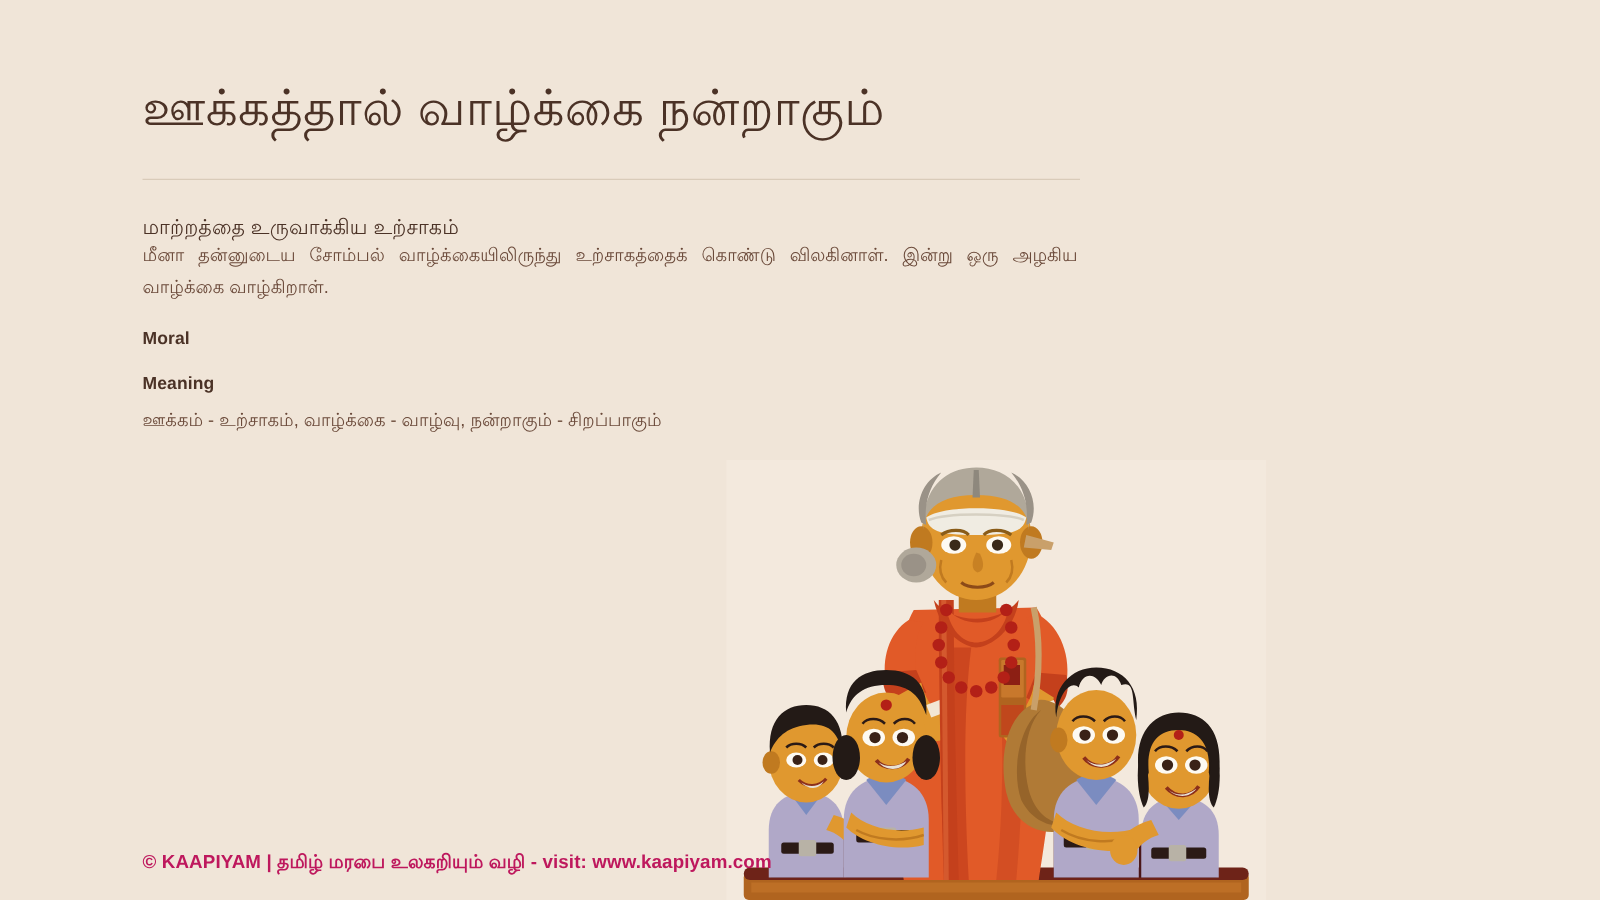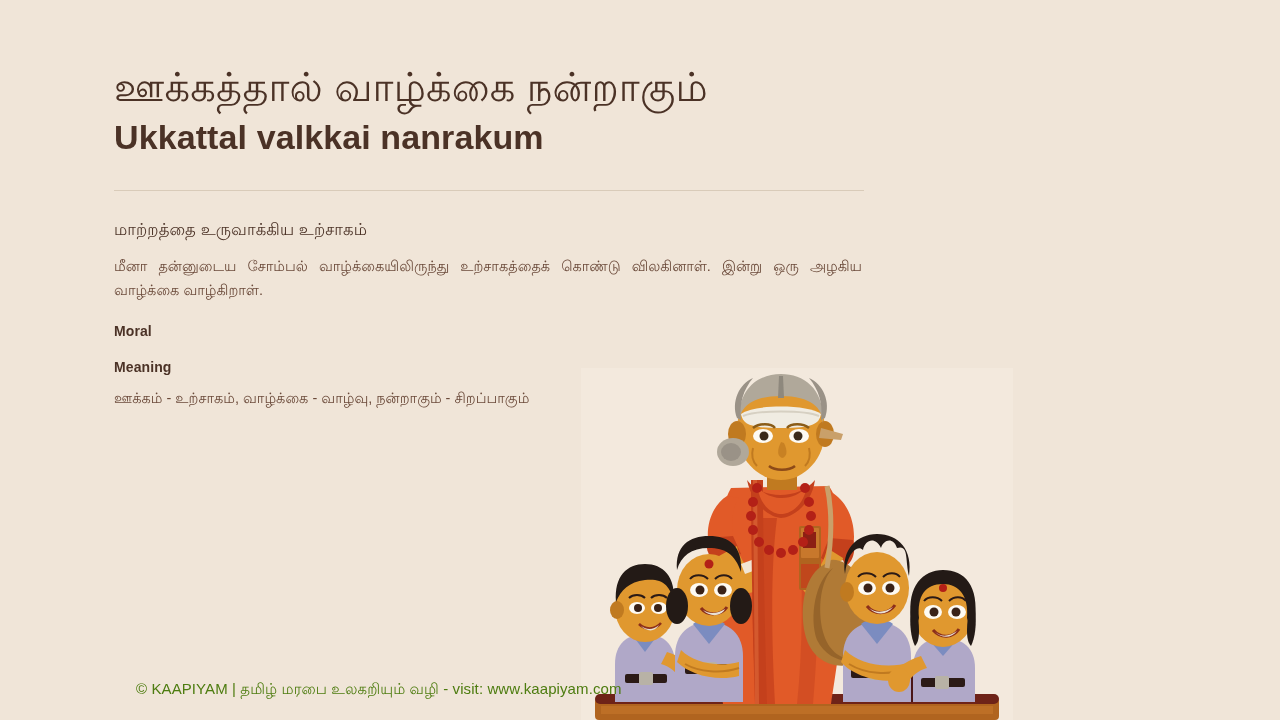--- a/index.html
+++ b/index.html
@@ -63,21 +63,20 @@
     font-weight: 400;
     color: #4b3226;
     margin-top: 29px;
     letter-spacing: 0.1px;
   }
 
   .story-body {
     font-size: 14.5px;
     line-height: 1.68;
     color: #6b4a3a;
-    margin-top: 13px;
     width: 748px;
     text-align: justify;
     text-justify: inter-word;
   }
 
   .block { margin-top: 20px; }
 
   .block-label {
     font-size: 14px;
     font-weight: 700;
@@ -93,25 +92,24 @@
   }
 
   .block.meaning { }
 
   
   .footer {
     position: absolute;
     left: 114px;
     bottom: 20px;
     font-size: 15px;
-    font-weight: 400;
-    color: #4d7c0f;
+    font-weight: 700;
+    color: #be185d;
     letter-spacing: 0.1px;
     z-index: 6;
-    margin-left: 22px;
   }
 
   
   .illustration {
     position: absolute;
     right: 0;
     bottom: 0;
     width: 432px;
     height: 352px;
     z-index: 2;
@@ -330,21 +328,20 @@
           <path d="M354 264 C361 271 371 270 376 263 C368 269 360 269 354 264 Z" fill="#e8e2d6"></path>
         </g>
       </g>
     </svg>
   </div>
 
   <div class="content">
 
     <h1 class="title-tamil">ஊக்கத்தால் வாழ்க்கை நன்றாகும்</h1>
 
-    <div class="title-translit">Ukkattal valkkai nanrakum</div>
 
     <div class="divider"></div>
 
     <h2 class="section-heading">மாற்றத்தை உருவாக்கிய உற்சாகம்</h2>
 
     <p class="story-body">மீனா தன்னுடைய சோம்பல் வாழ்க்கையிலிருந்து உற்சாகத்தைக் கொண்டு விலகினாள். இன்று ஒரு அழகிய வாழ்க்கை வாழ்கிறாள்.</p>
 
     <div class="block">
       <div class="block-label">Moral</div>
     </div>

